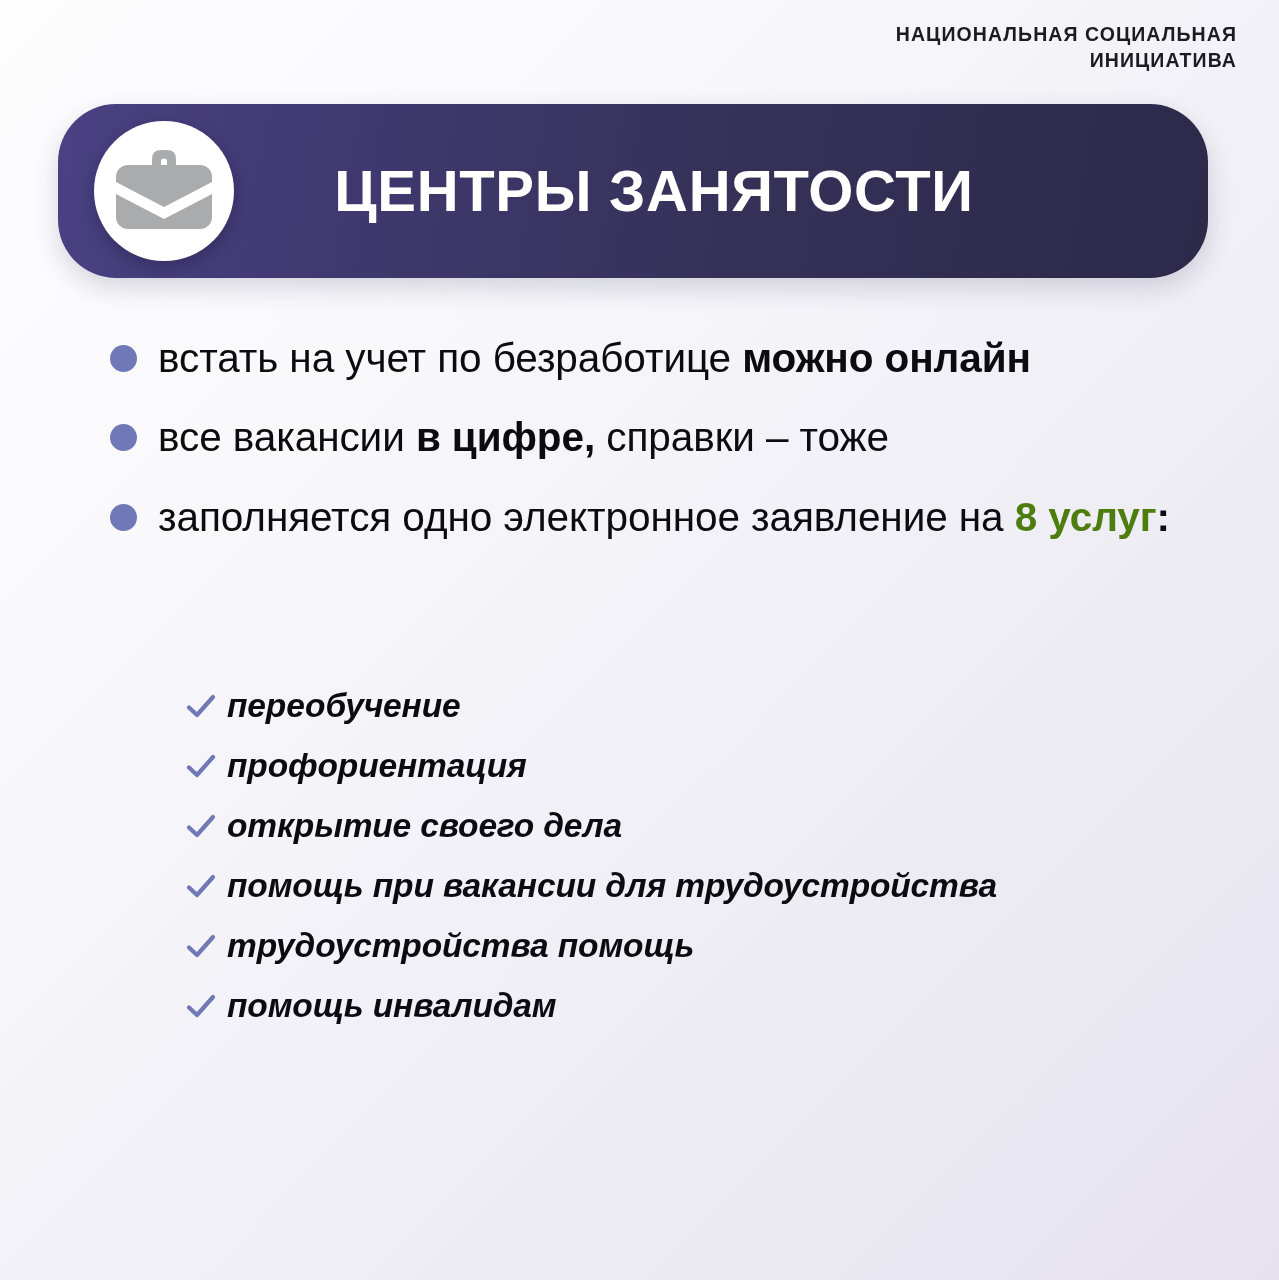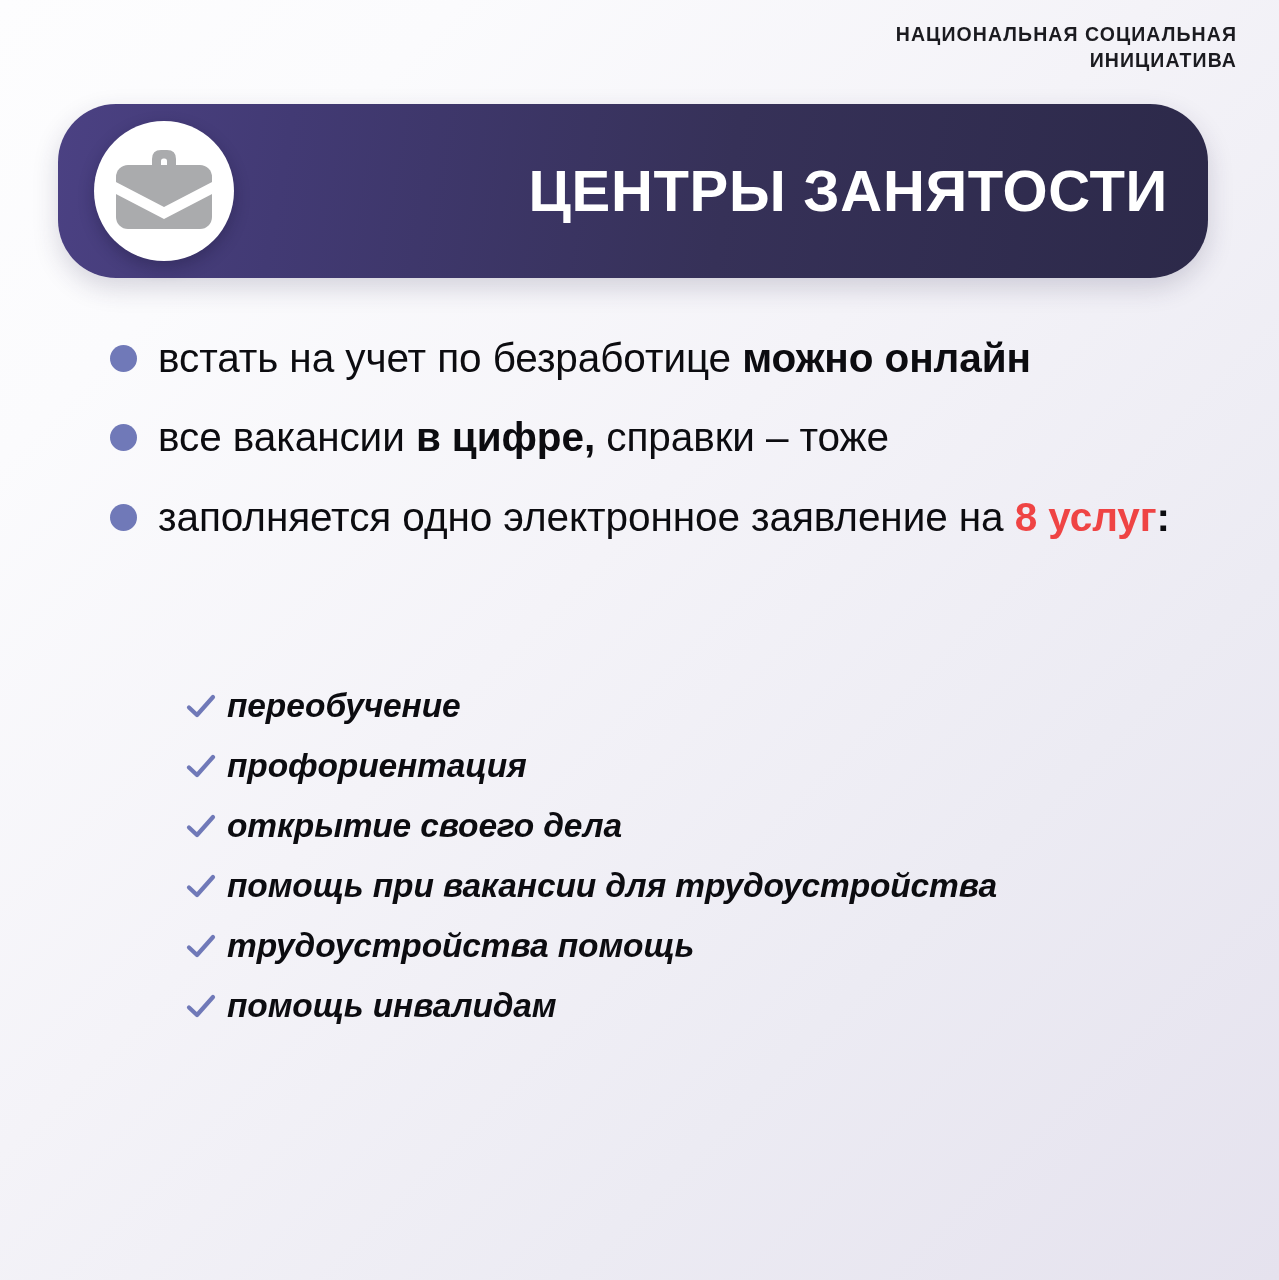--- a/index.html
+++ b/index.html
@@ -64,21 +64,21 @@
     background:#ffffff;
     box-shadow:0 6px 16px rgba(20,16,45,0.30);
     display:flex;
     align-items:center;
     justify-content:center;
   }
   .icon-circle svg { display:block; }
 
   .banner-title {
     width:100%;
-    text-align:right;
+    text-align:center;
     padding-left:82px;
     padding-right:40px;
     color:#ffffff;
     font-size:58px;
     font-weight:bold;
     letter-spacing:0.012em;
     line-height:1;
     white-space:nowrap;
   }
 
@@ -178,21 +178,21 @@
     <div class="bullet-row">
       <span class="dot" style="background: rgb(112, 121, 184);"></span>
       <div class="bullet-text"><span>встать на учет по безработице </span><b class="accent-plain">можно онлайн</b></div>
     </div>
     <div class="bullet-row">
       <span class="dot" style="background: rgb(112, 121, 184);"></span>
       <div class="bullet-text"><span>все вакансии </span><b class="accent-plain">в цифре,</b><span> справки – тоже</span></div>
     </div>
     <div class="bullet-row">
       <span class="dot" style="background: rgb(112, 121, 184);"></span>
-      <div class="bullet-text"><span>заполняется одно электронное заявление на </span><span class="accent" style="color: #ef4444;">8 услуг</span><b class="accent-plain">:</b></div>
+      <div class="bullet-text"><span>заполняется одно электронное заявление на </span><span class="accent" style="color: #4d7c0f;">8 услуг</span><b class="accent-plain">:</b></div>
     </div>
   </div>
 
 <div class="services">
     <div class="service-row">
       <span class="check">
         <svg width="30" height="30" viewBox="0 0 30 30" aria-hidden="true">
           <path d="M3 15.5 L11 23 L27 5" fill="none" stroke="#7079b8" stroke-width="4.2" stroke-linecap="round" stroke-linejoin="round"></path>
         </svg>
       </span>

